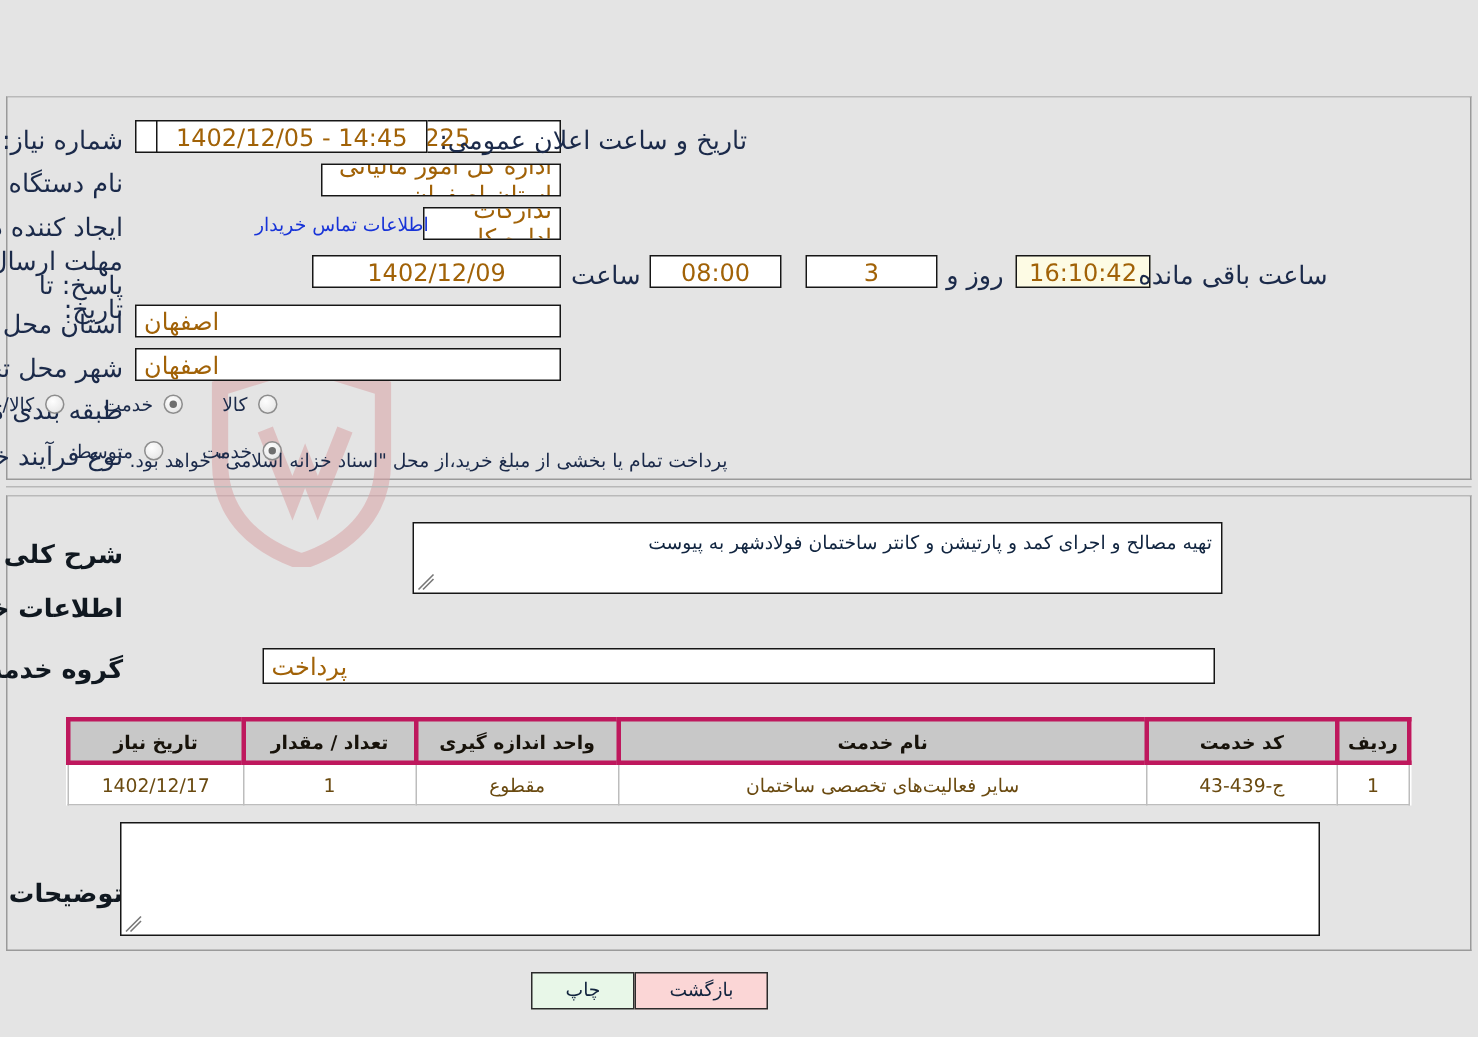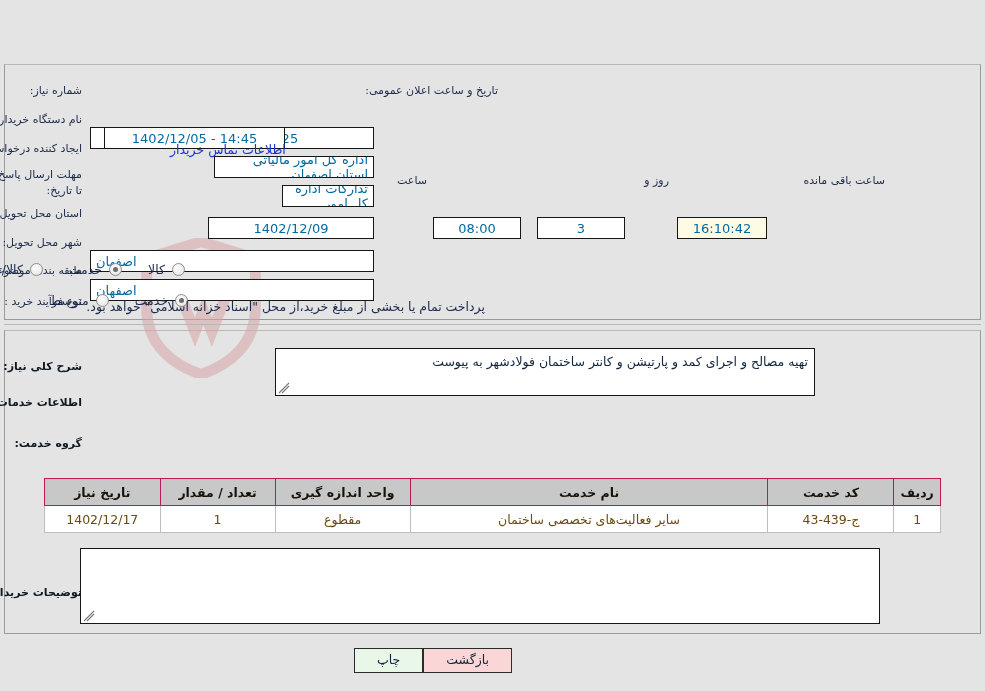--- a/index.html
+++ b/index.html
@@ -78,39 +78,38 @@
     border: 1px solid #9a9a9a;
     border-top-color: #b9b9b9;
     z-index: 2;
   }
   .panel-top { top: 64px; width: 977px; height: 256px; }
   .panel-bottom { top: 330px; width: 977px; height: 304px; }
 
   
   .lbl {
     position: absolute;
-    font-size: 11px;
+    font-size: 17px;
     color: #1b2a4a;
     white-space: nowrap;
     z-index: 6;
   }
   .lbl.bold { font-weight: bold; color: #101820; }
   .fld {
     position: absolute;
     box-sizing: border-box;
     background: #ffffff;
     border: 1px solid #161616;
-    font-size: 13px;
-    color: #0369a1;
+    font-size: 16px;
+    color: #a16207;
     display: flex;
     align-items: center;
     z-index: 6;
     overflow: hidden;
     padding: 0 5px;
-    margin-top: 47px;
   }
   .fld.center { justify-content: center; }
   .fld.right  { justify-content: flex-end; }
   .fld.cream  { background: #fdfbe4; }
   .link {
     position: absolute;
     font-size: 12.5px;
     color: #1733d8;
     white-space: nowrap;
     cursor: pointer;
@@ -171,21 +170,21 @@
     left: 44px;
     top: 478px;
     width: 897px;
     border-collapse: collapse;
     z-index: 6;
     background: #ffffff;
     font-size: 12.5px;
   }
   .tbl th {
     background: #c8c8c8;
-    border: 1px solid #be185d;
+    border: 3px solid #be185d;
     color: #17120a;
     font-weight: bold;
     font-size: 12.5px;
     height: 26px;
     text-align: center;
     padding: 0 4px;
   }
   .tbl td {
     background: #ffffff;
     border: 1px solid #bdbdbd;
@@ -301,21 +300,21 @@
     <span>تهیه مصالح و اجرای کمد و پارتیشن و کانتر ساختمان فولادشهر به پیوست</span>
     <svg class="grip" viewBox="0 0 12 12">
       <line x1="1" y1="11" x2="11" y2="1" stroke="#777" stroke-width="1.1"></line>
       <line x1="4" y1="11" x2="11" y2="4" stroke="#777" stroke-width="1.1"></line>
     </svg>
   </div>
 
   <div class="lbl bold" style="right:903px; top:396px;">اطلاعات خدمات مورد نیاز</div>
 
   <div class="lbl bold" style="right:903px; top:437px;">گروه خدمت:</div>
-  <div class="fld right" style="right:175px; left:175px; top:432px; height:24px;">ساختمان</div>
+  <div class="fld right" style="right:175px; left:175px; top:432px; height:24px;">پرداخت</div>
 
   <table class="tbl">
     <thead>
       <tr>
         <th style="width:38px;">ردیف</th>
         <th style="width:123px;">کد خدمت</th>
         <th style="width:378px;">نام خدمت</th>
         <th style="width:135px;">واحد اندازه گیری</th>
         <th style="width:113px;">تعداد / مقدار</th>
         <th style="width:110px;">تاریخ نیاز</th>

